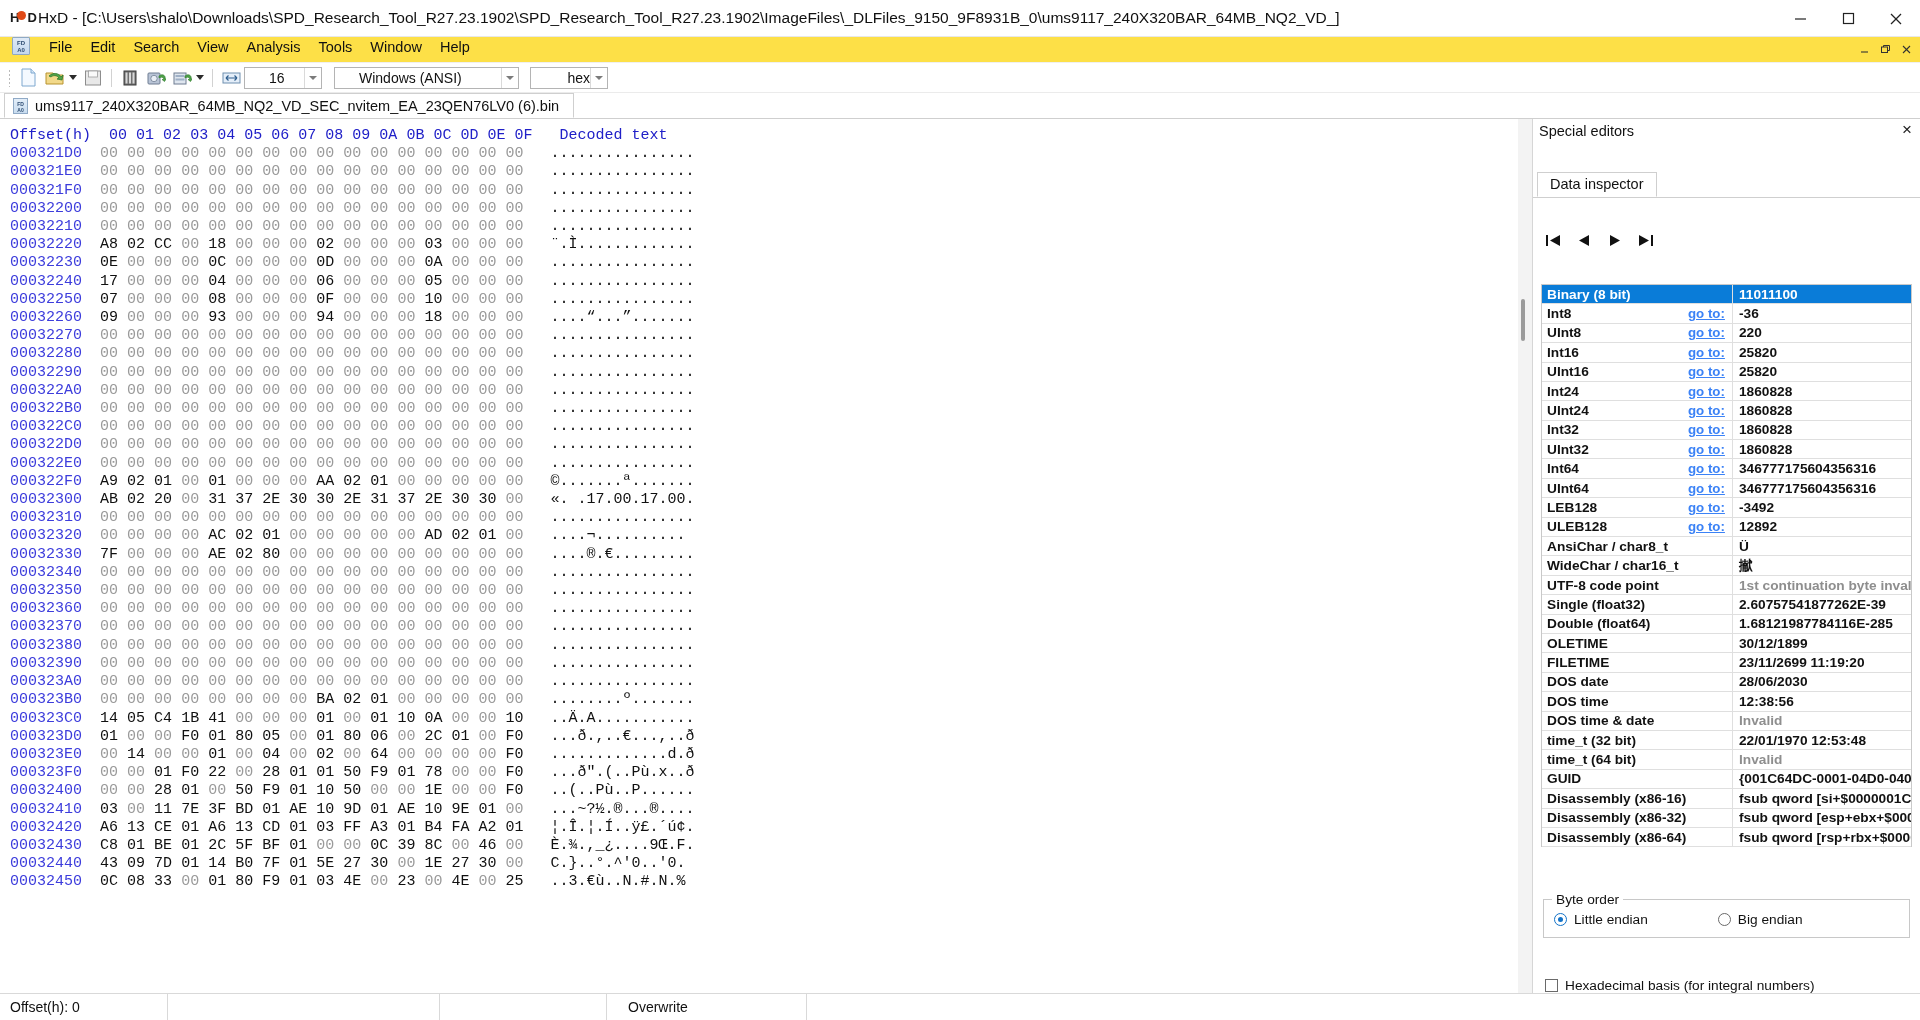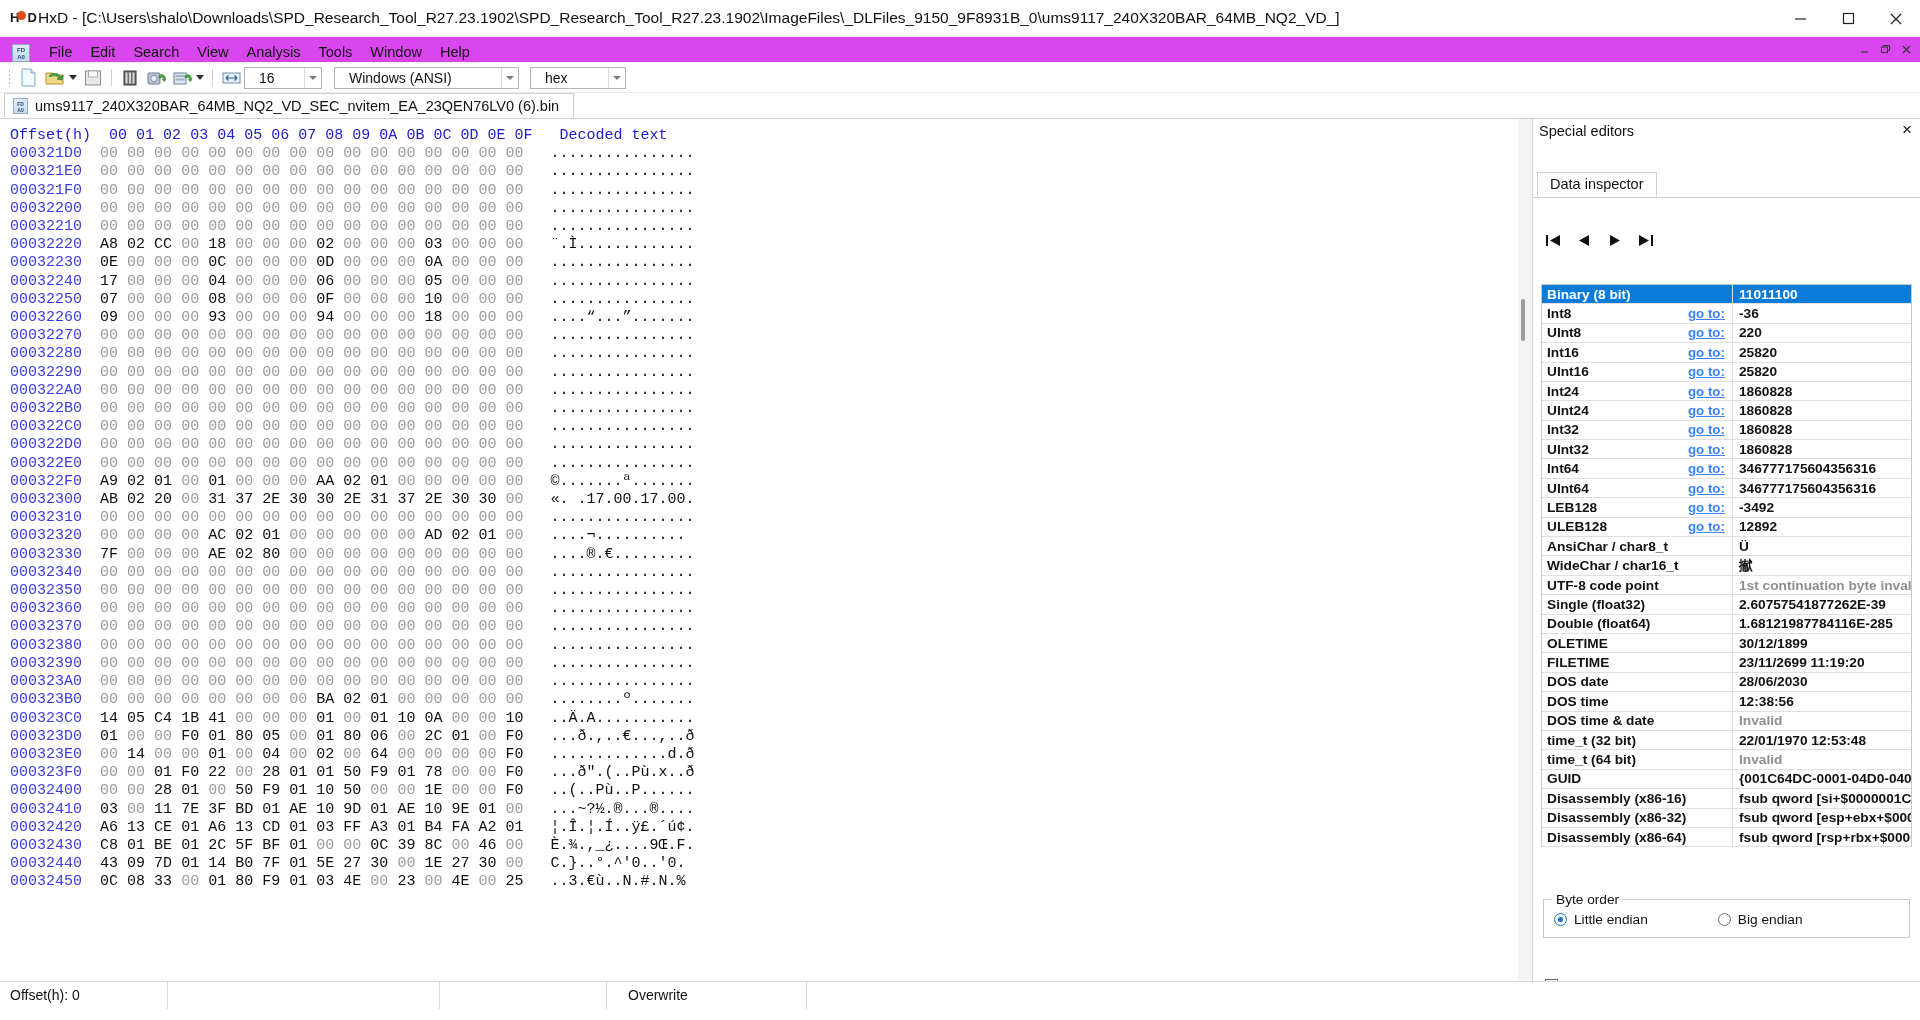--- a/index.html
+++ b/index.html
@@ -41,22 +41,22 @@
   }
   .win-btn {
     width: 48px; display: flex; align-items: center; justify-content: center;
     font-size: 15px; color: #222;
   }
   .win-btn:last-child { }
   .win-btn svg { display: block; }
 
   
   .menubar {
-    height: 26px; display: flex; align-items: flex-end;
-    background: #d946ef; position: relative;
+    height: 26px; display: flex; align-items: flex-start;
+    background: #fde047; position: relative;
     border-bottom: 1px solid #f0f0f0;
   }
   .menu-app-icon {
     width: 18px; height: 18px; margin-left: 12px; margin-right: 10px;
     background: linear-gradient(#dfeaf7,#c4d8ee);
     border: 1px solid #8fa9c4; border-radius: 1px;
     font-size: 6px; color: #2b4a70; line-height: 7px;
     text-align: center; padding-top: 2px; font-weight: bold;
     flex: 0 0 auto;
   }
@@ -89,35 +89,35 @@
   }
   .tb-sep { width: 1px; height: 18px; background: #d2d2d2; margin: 0 5px; }
   .caret {
     width: 0; height: 0; border-left: 4px solid transparent;
     border-right: 4px solid transparent; border-top: 5px solid #2b2b2b;
     margin-left: 1px; margin-right: 3px;
   }
   .combo {
     height: 22px; border: 1px solid #b4b4b4; background: #fff;
     display: flex; align-items: center; font-size: 14px; color: #111;
-    padding-left: 14px; position: relative; margin-right: 2px;
+    padding-left: 24px; position: relative; margin-right: 2px;
   }
   .combo .cbx-label { flex: 1; white-space: nowrap; overflow: hidden; }
   .combo .cbx-arrow {
     width: 17px; height: 20px; border-left: 1px solid #dadada;
     display: flex; align-items: center; justify-content: center;
   }
   .combo .cbx-arrow i {
     width: 0; height: 0; border-left: 4px solid transparent;
     border-right: 4px solid transparent; border-top: 4px solid #7b7b7b;
     display:block;
   }
   #combo-bytes { width: 78px; }
   #combo-charset { width: 185px; }
-  #combo-offsetbase { width: 96px; }
+  #combo-offsetbase { width: 78px; text-align: right; }
 
   
   .tabstrip {
     height: 26px; background: #ffffff; display: flex; align-items: flex-end;
     border-bottom: 1px solid #cfcfcf; padding-left: 4px;
   }
   .doc-tab {
     height: 25px; display: flex; align-items: center;
     border: 1px solid #cfcfcf; border-bottom: 1px solid #fff;
     background: #ffffff; padding: 0 14px 0 8px; font-size: 14.5px;
@@ -248,21 +248,21 @@
     margin: 12px 10px 0 12px; display: flex; align-items: center;
     font-size: 13.7px; color: #111;
   }
   .cbox {
     width: 13px; height: 13px; border: 1px solid #6a6a6a; background: #fff;
     margin-right: 7px; flex: 0 0 auto;
   }
 
   
   .statusbar {
-    position: absolute; bottom: 12px; left: 0; right: 0; height: 27px;
+    position: absolute; bottom: 0; left: 0; right: 0; height: 27px;
     background: #ffffff; border-top: 1px solid #d9d9d9;
     display: flex; align-items: center; font-size: 14px; color: #111;
   }
   .st-cell {
     height: 27px; display: flex; align-items: center; padding-left: 10px;
     border-right: 1px solid #d9d9d9;
   }
   #st-offset { width: 168px; }
   #st-blocklen { width: 272px; }
   #st-len { width: 167px; }

